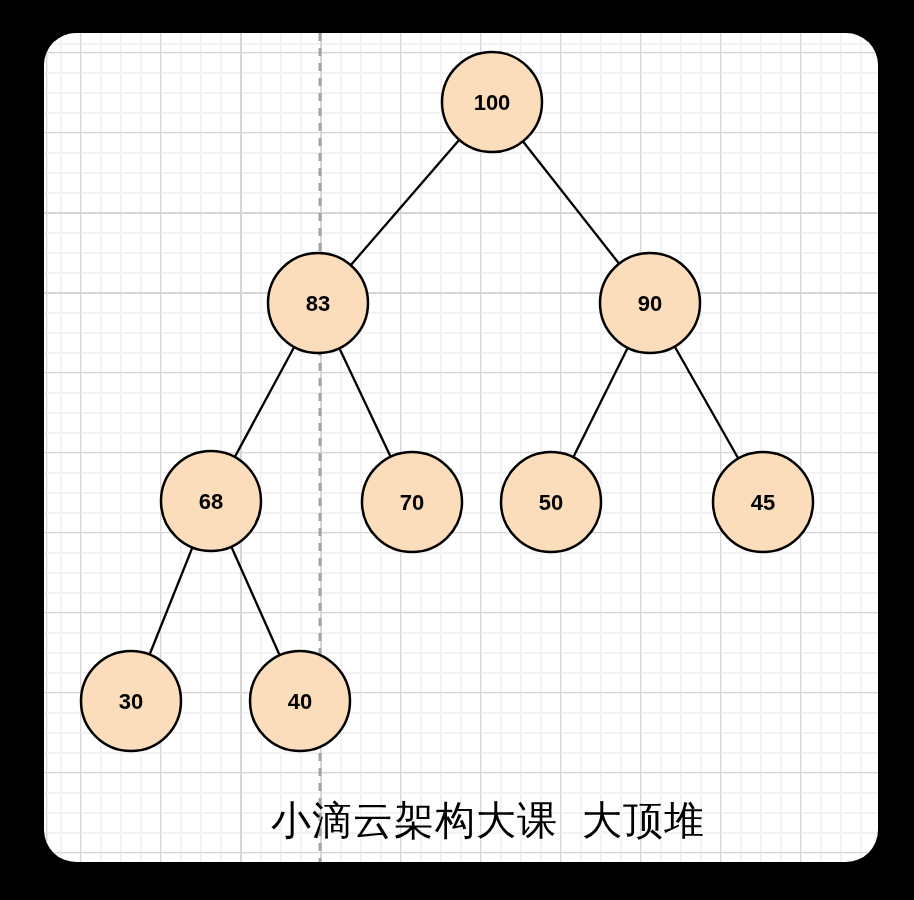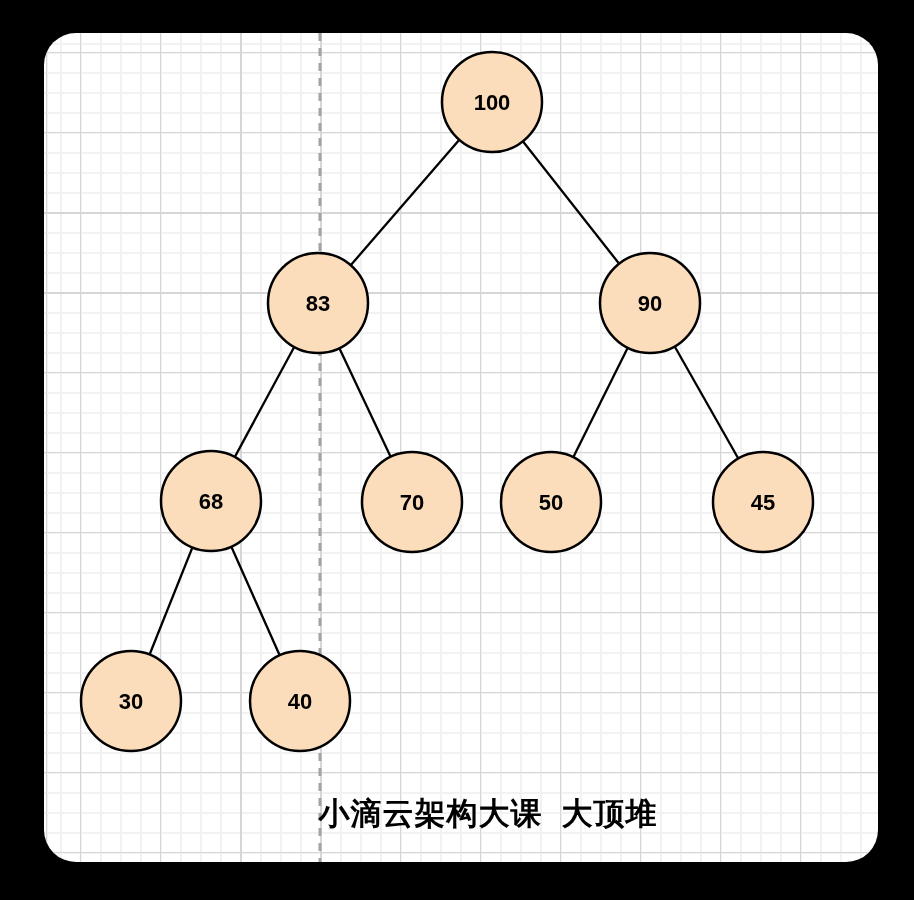--- a/index.html
+++ b/index.html
@@ -45,22 +45,22 @@
     font-family: "Liberation Sans", sans-serif;
     font-weight: bold;
     font-size: 22px;
     fill: #000000;
   }
   .caption {
     position: absolute;
     top: 760px;
     left: 444px;
     transform: translateX(-50%);
-    font-size: 31px;
-    font-weight: bold;
+    font-size: 40px;
+    font-weight: normal;
     color: #000000;
     white-space: pre;
     letter-spacing: 1px;
   }
 </style>
 </head>
 <body>
 
 <div class="page">
   <div class="canvas-card">

